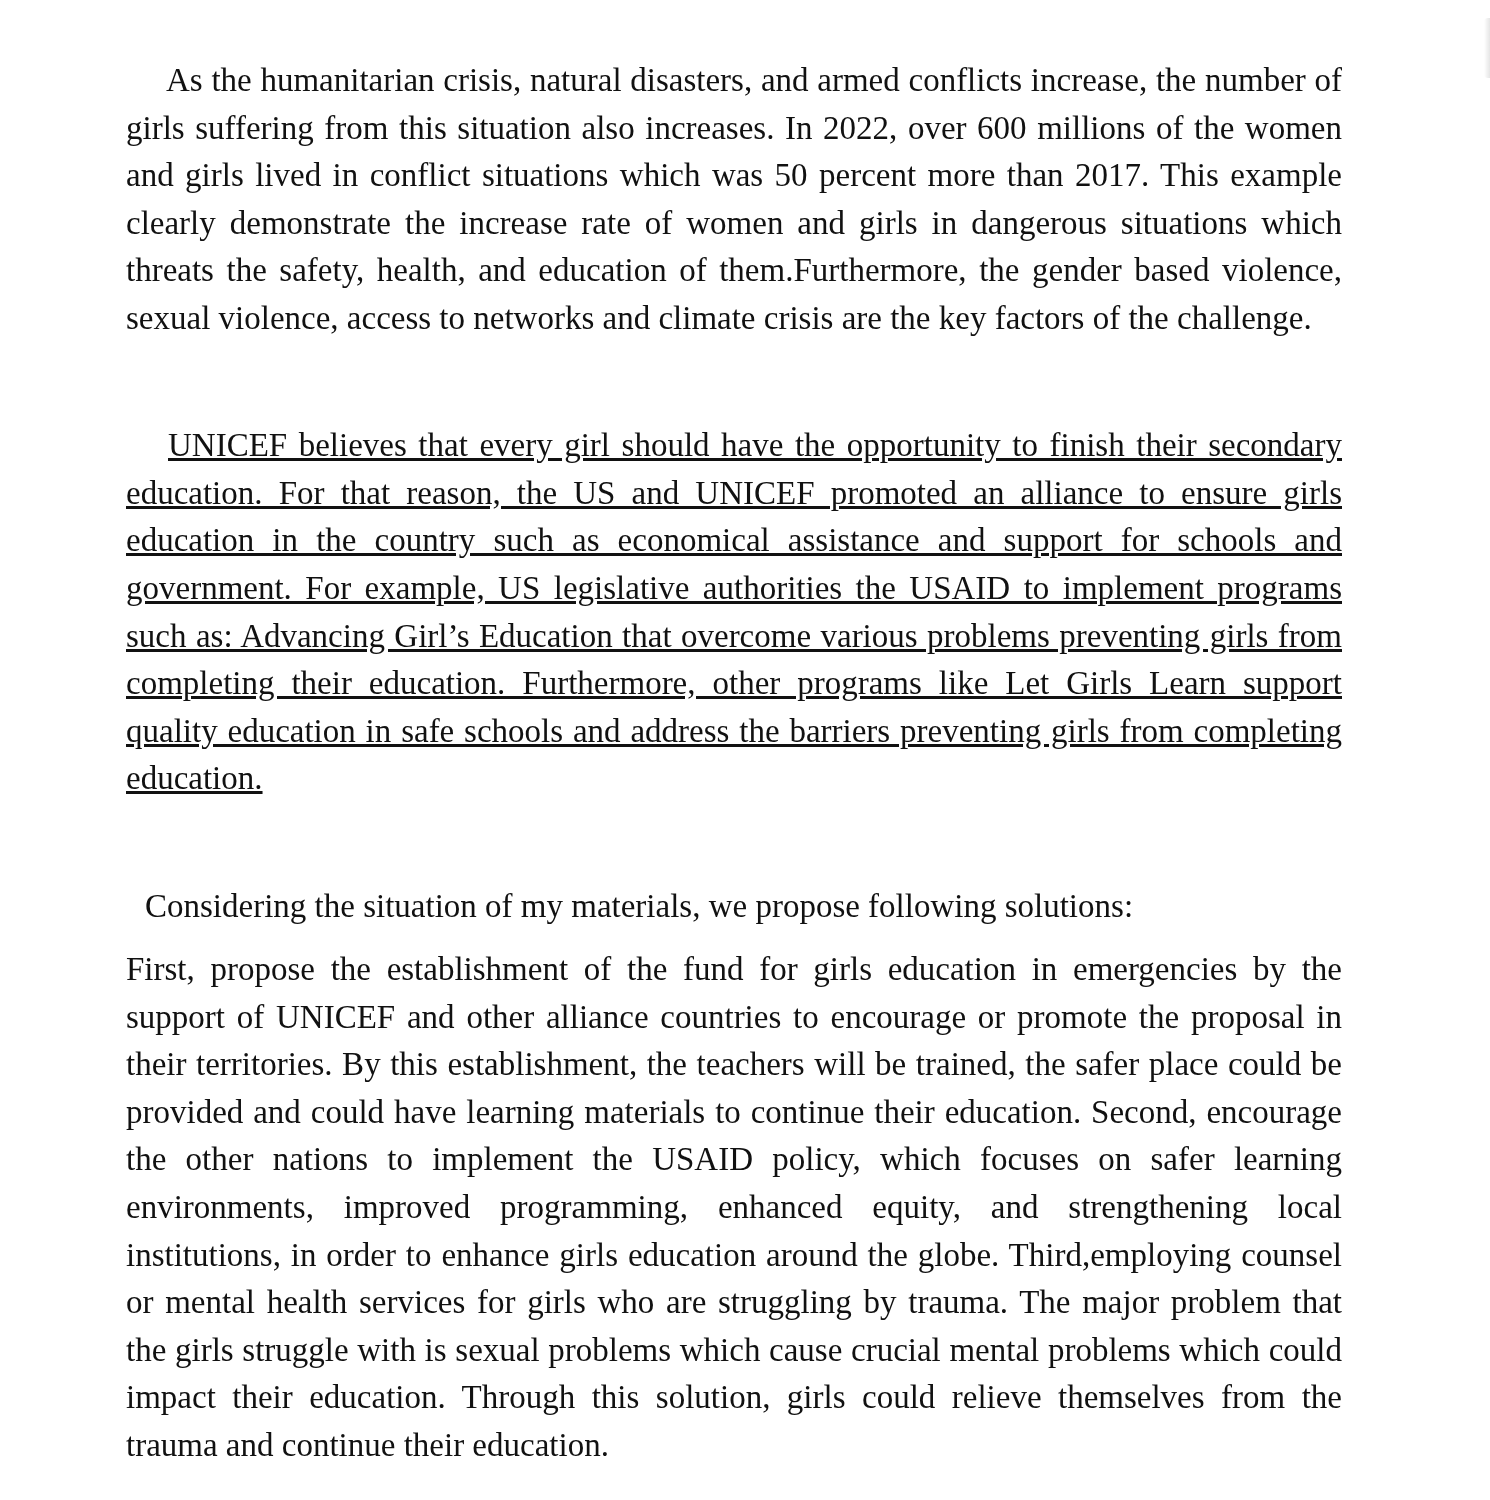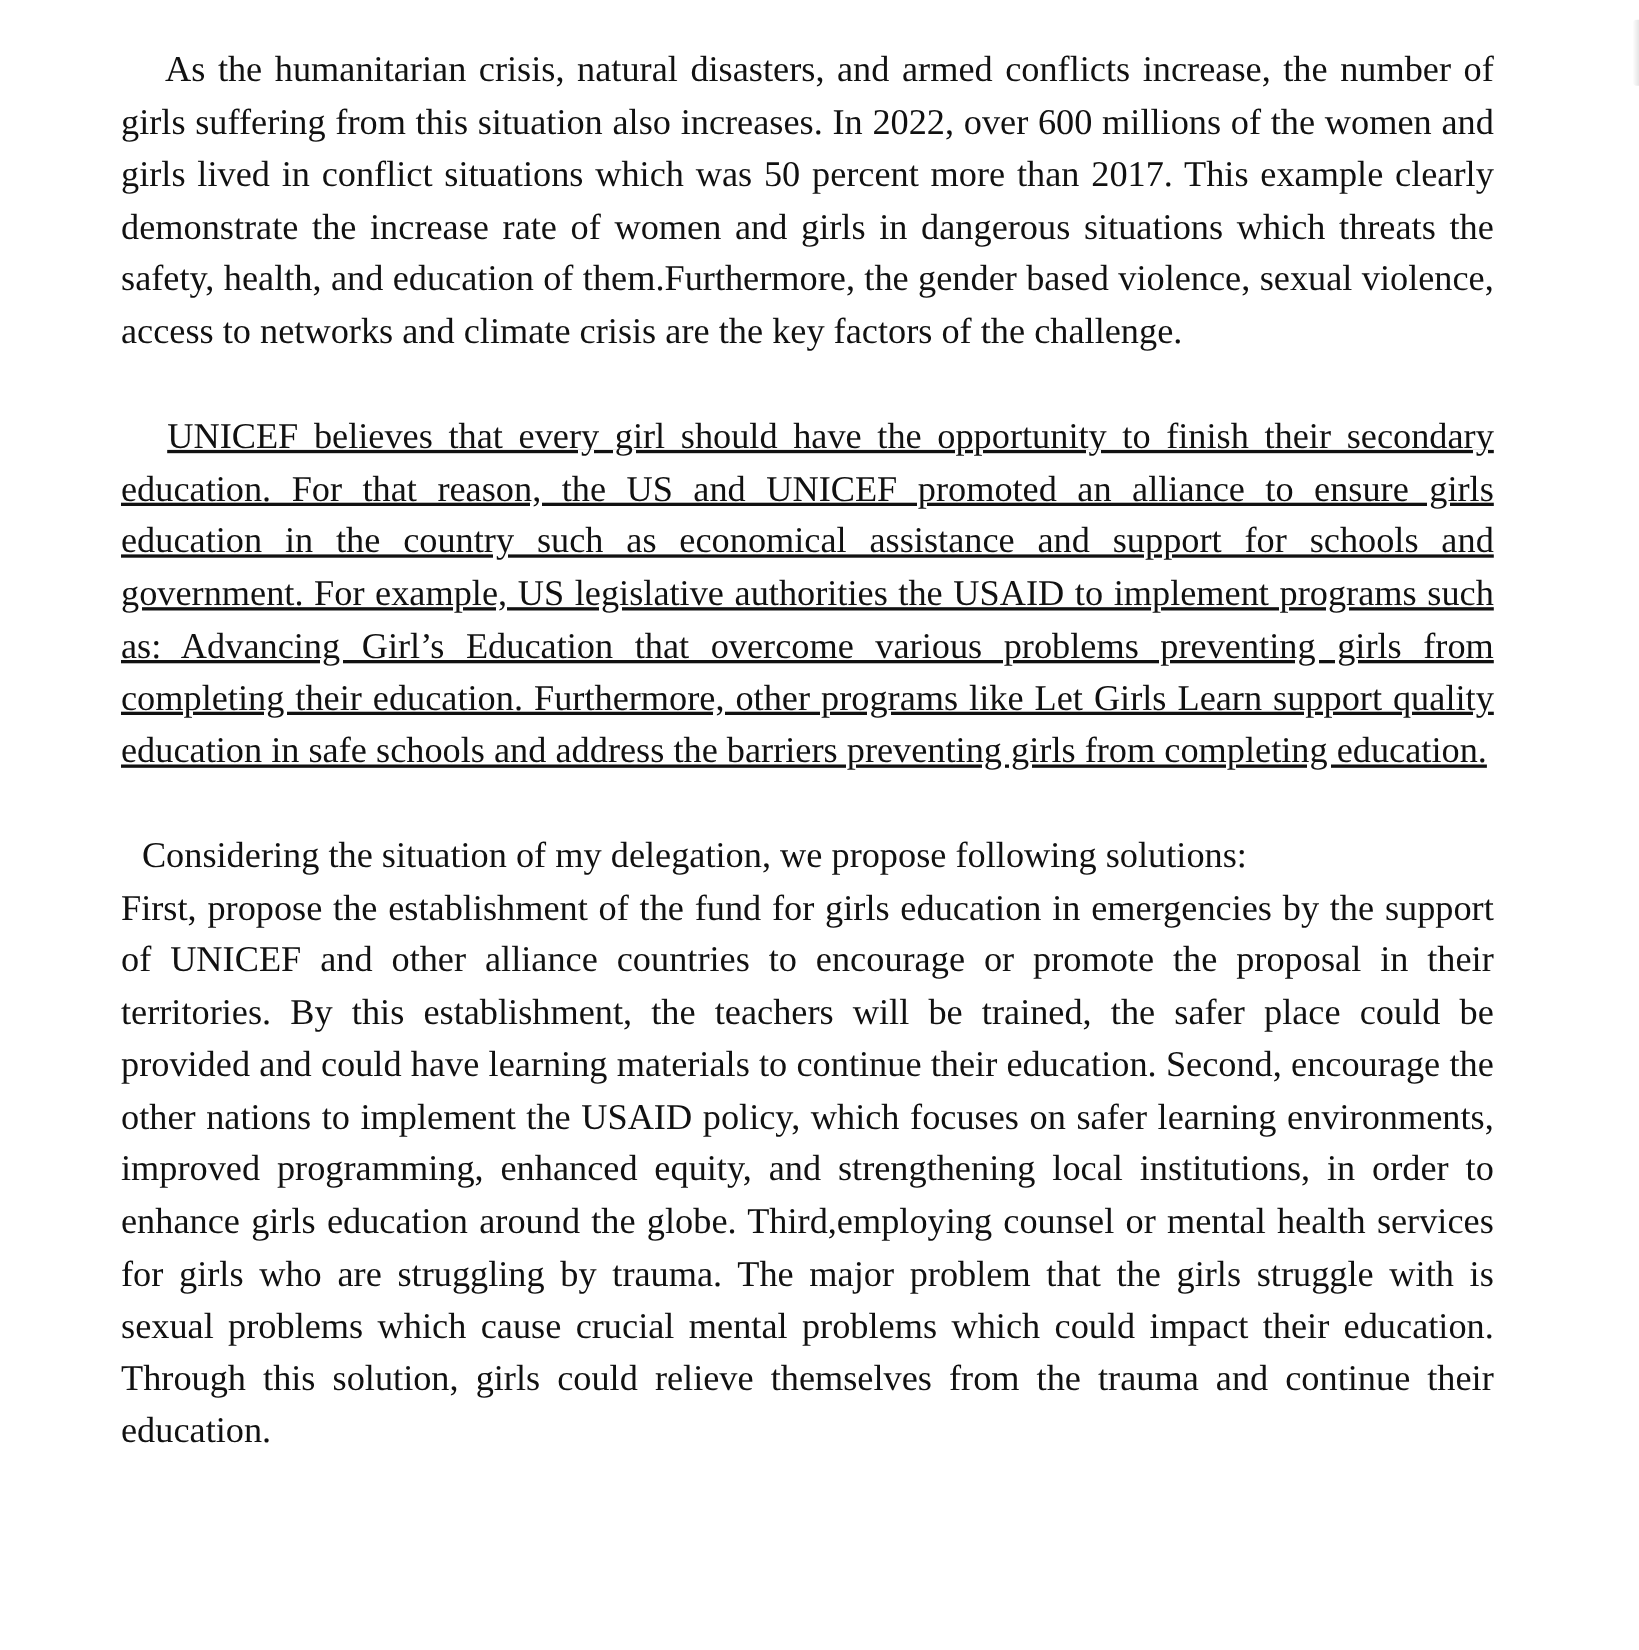--- a/index.html
+++ b/index.html
@@ -17,21 +17,21 @@
       position: absolute;
       left: 110px;
       top: 41px;
       width: 1248px;
       font-family: "Liberation Serif", "DejaVu Serif", serif;
       font-size: 33px;
       line-height: 47.6px;
       color: #111111;
     }
     .para {
-      margin: 0;
+      margin: 16px;
       text-align: justify;
       text-align-last: left;
     }
     .para.indent-1 { text-indent: 40px; }
     .para.indent-2 { text-indent: 42px; text-decoration: underline; }
     .para.indent-3 { text-indent: 19px; }
     .gap { height: 47.6px; }
     .edge-shadow {
       position: absolute;
       right: 0;
@@ -45,15 +45,15 @@
 </head>
 <body>
 
 <div class="edge-shadow"></div>
 
 <div class="page">
   <p class="para indent-1">As the humanitarian crisis, natural disasters, and armed conflicts increase, the number of girls suffering from this situation also increases.  In 2022, over 600 millions of the women and girls lived in conflict situations which was 50 percent more than 2017. This example clearly demonstrate the increase rate of women and girls in dangerous situations which threats the safety, health, and education of them.Furthermore, the gender based violence, sexual violence, access to networks and climate crisis are the key factors of the challenge.</p>
   <div class="gap"></div>
   <p class="para indent-2">UNICEF believes that every girl should have the opportunity to finish their secondary education. For that reason, the US and UNICEF promoted an alliance to ensure girls education in the country such as economical assistance and support for schools and government. For example, US legislative authorities the USAID to implement programs such as: Advancing Girl’s Education that overcome various problems preventing girls from completing their education. Furthermore, other programs like Let Girls Learn support quality education in safe schools and address the barriers preventing girls from completing education.</p>
   <div class="gap"></div>
-  <p class="para indent-3">Considering the situation of my delegation, we propose following solutions:</p>
+  <p class="para indent-3">Considering the situation of my materials, we propose following solutions:</p>
   <p class="para">First, propose the establishment of the fund for girls education in emergencies by the support of UNICEF and other alliance countries to encourage or promote the proposal in their territories. By this establishment, the teachers will be trained, the safer place could be provided and could have learning materials to continue their education. Second, encourage the other nations to implement the USAID policy, which focuses on safer learning environments, improved programming, enhanced equity, and strengthening local institutions, in order to enhance girls education around the globe. Third,employing counsel or mental health services for girls who are struggling by trauma. The major problem that the girls struggle with is sexual problems which cause crucial mental problems which could impact their education. Through this solution, girls could relieve themselves from the trauma and continue their education.</p>
 </div>
 
 </body></html>

